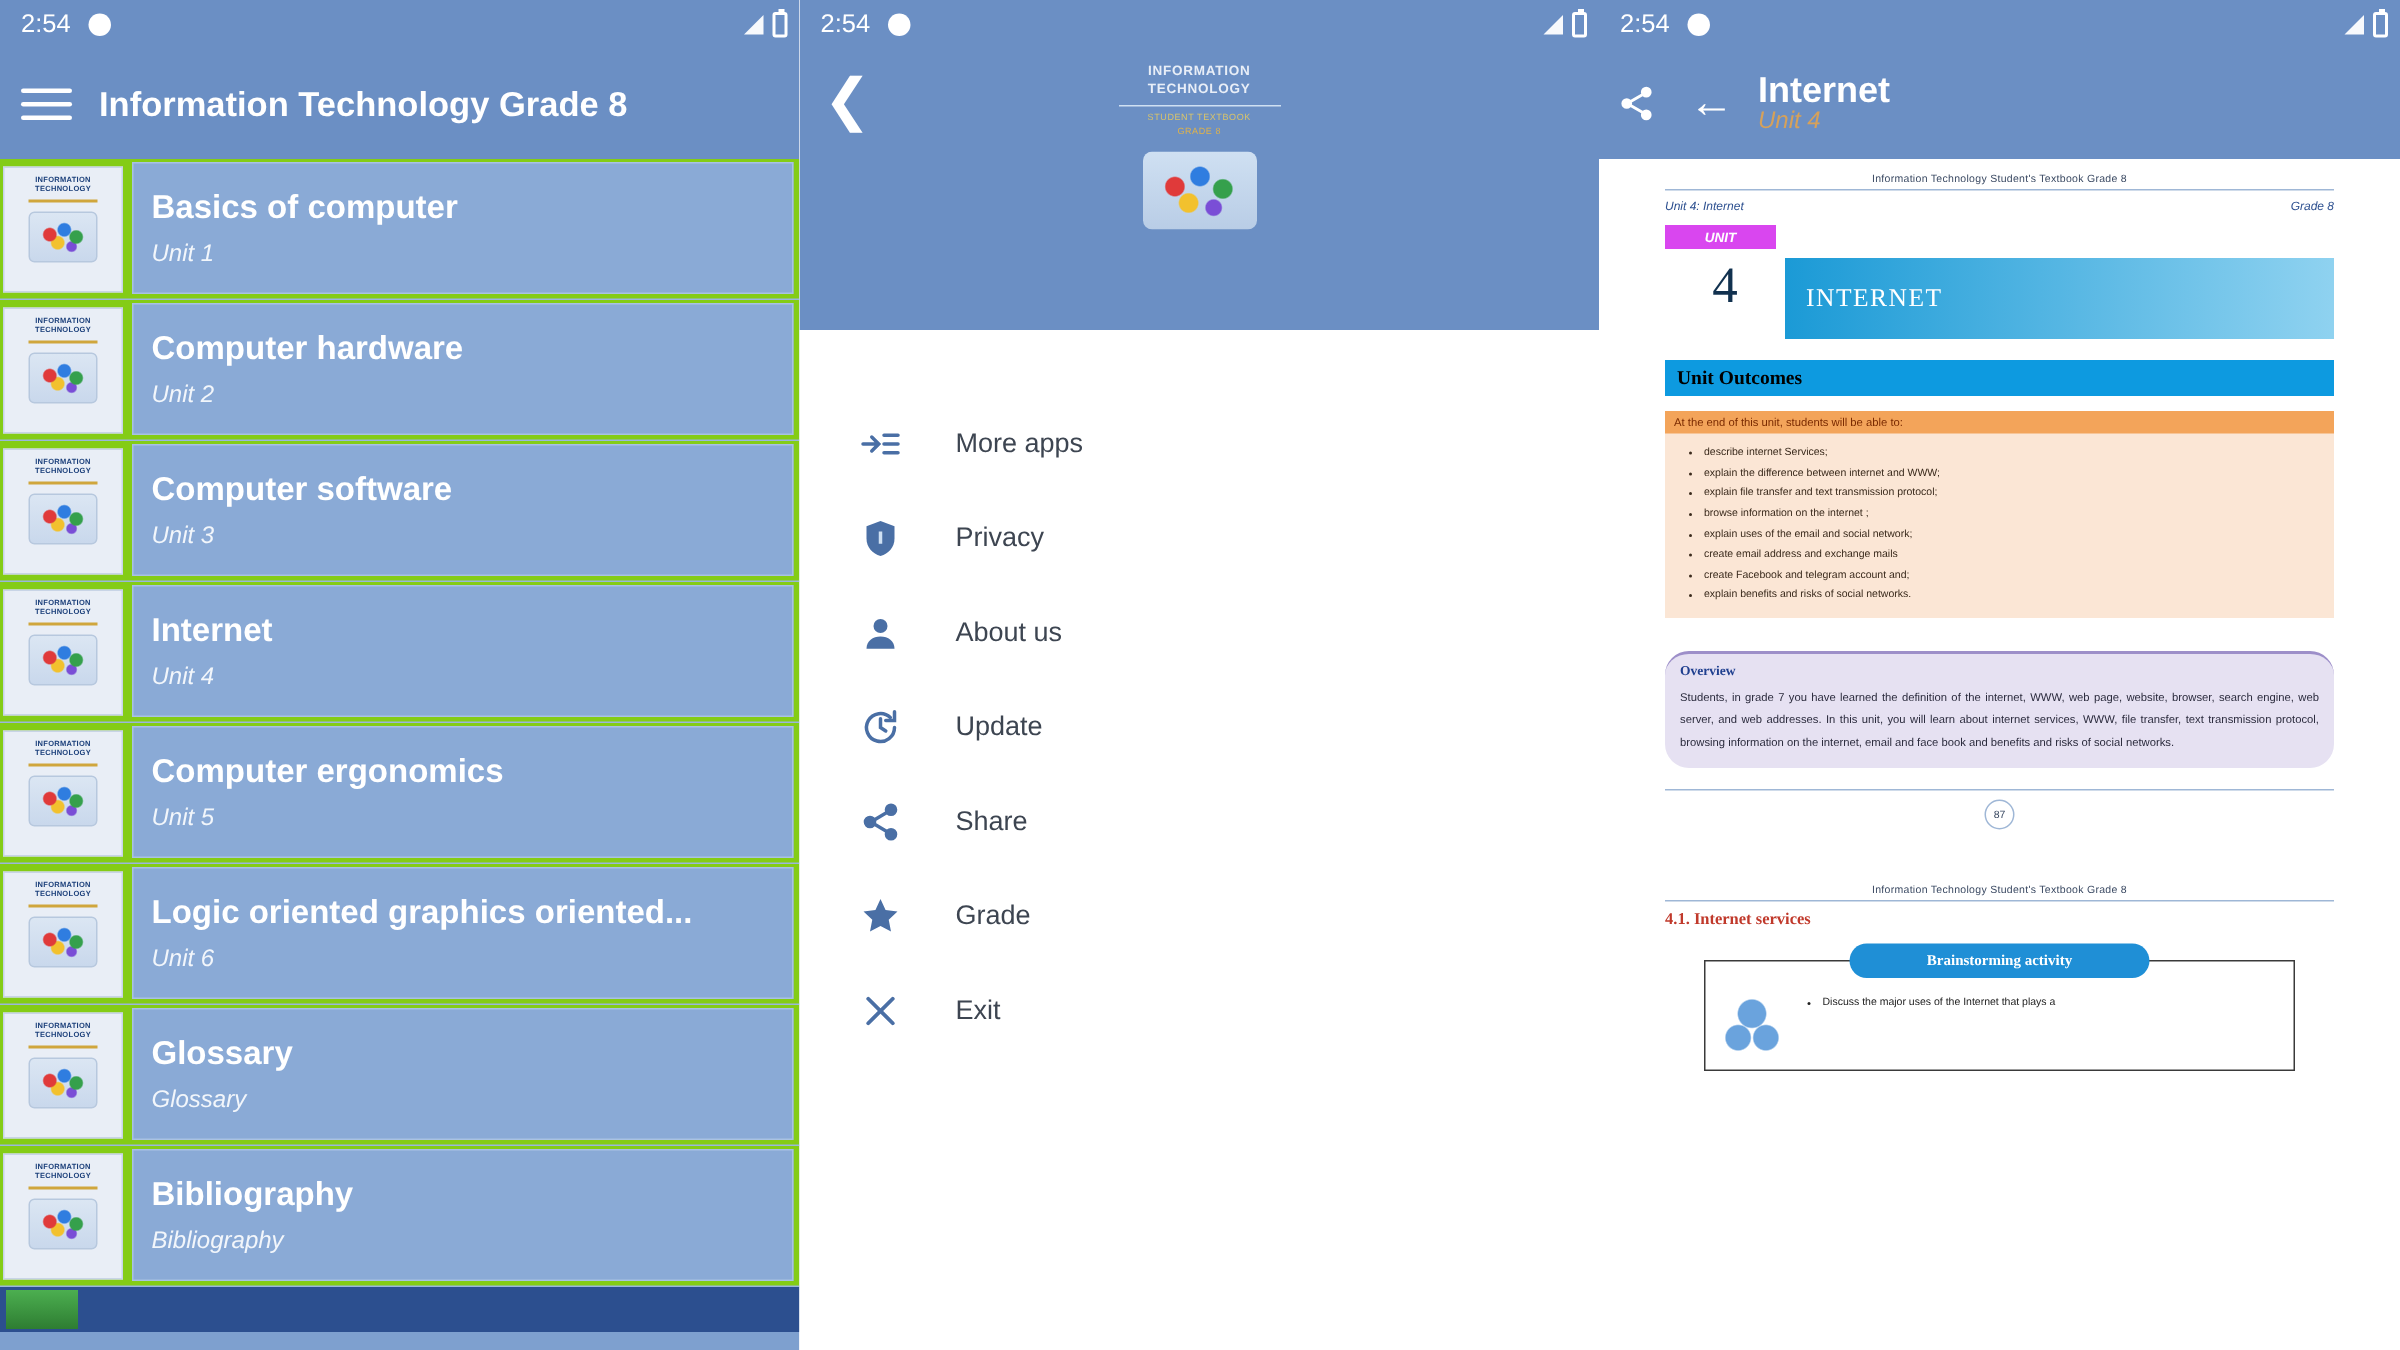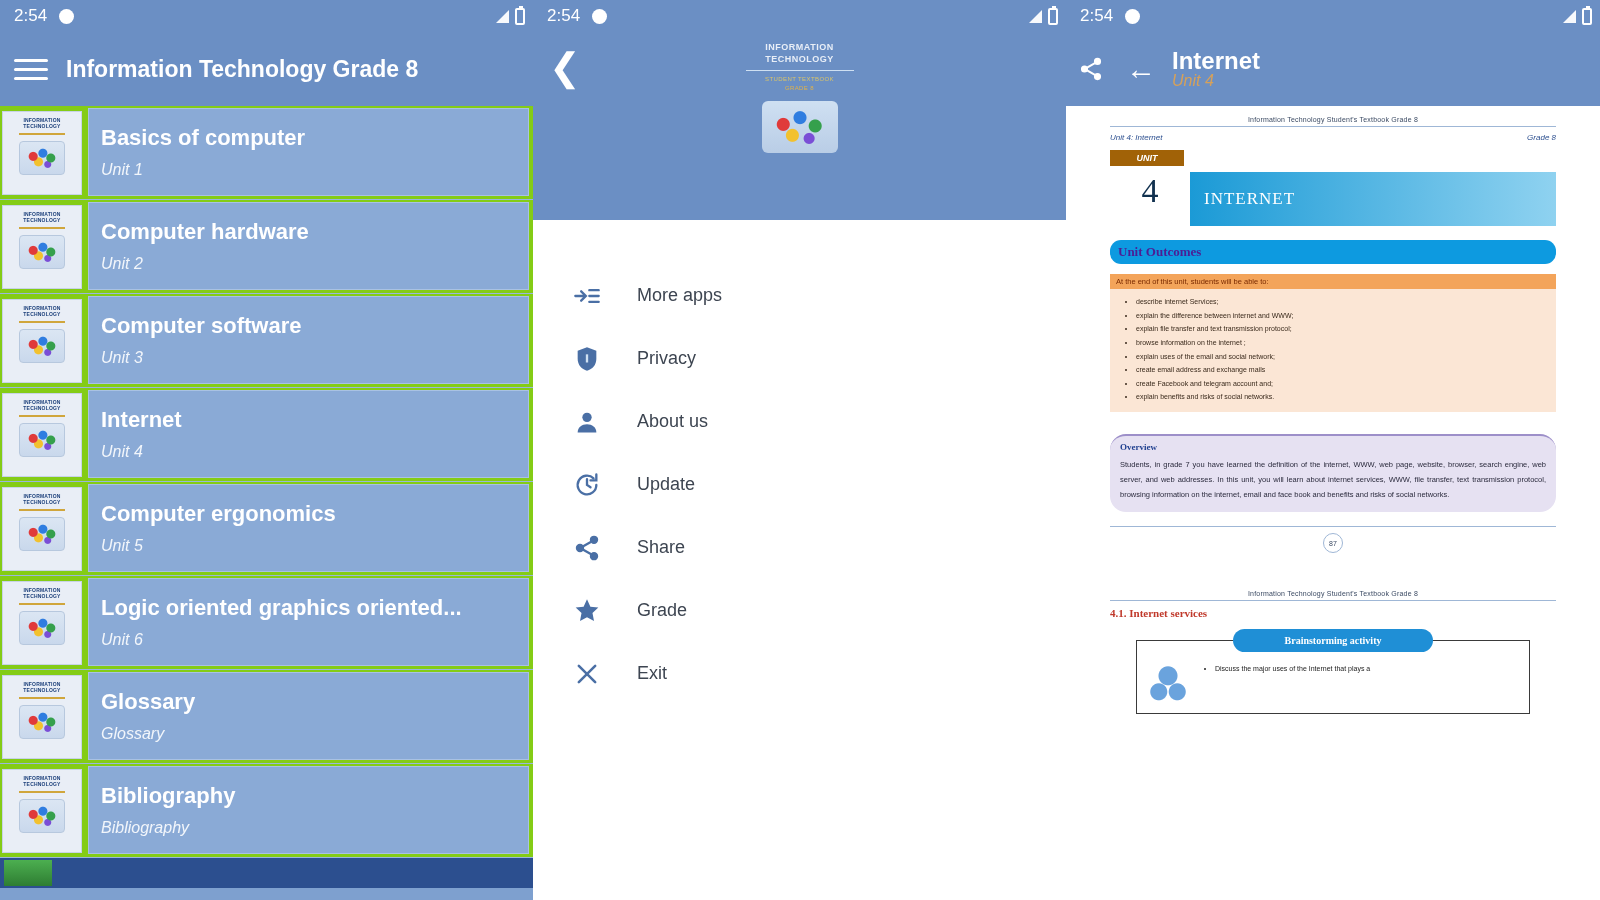--- a/index.html
+++ b/index.html
@@ -191,35 +191,34 @@
     padding: 6px 12px 10px;
   }
   .pg-head {
     font-size: 7px; color: #3b4a63; text-align:center; letter-spacing:.2px;
   }
   .pg-rule { height:1px; background:#9fb7d6; margin: 3px 0 6px; }
   .pg-meta { display:flex; justify-content:space-between; font-size: 8px; color:#2c4f8f; font-style: italic; }
   .unit-banner { display:flex; margin-top: 8px; height: 76px; }
   .unit-banner .left { width: 80px; position: relative; }
   .unit-banner .badge {
-    background:#a16207; color:#fff; font-size: 9px; font-style:italic;
+    background:#d946ef; color:#fff; font-size: 9px; font-style:italic;
     padding: 3px 0; text-align:center; width: 74px; font-weight: bold;
   }
   .unit-banner .num { font-size: 34px; color:#11314f; text-align:center; margin-top: 6px; font-family:"Liberation Serif", serif; }
   .unit-banner .right {
     flex: 1; margin-top: 22px; height: 54px;
     background: linear-gradient(90deg, #1b9ad6, #8fd2f0);
     color:#fff; display:flex; align-items:center; padding-left: 14px;
     font-family:"Liberation Serif", serif; font-size: 17px; letter-spacing: 1px;
   }
   .outcomes-bar {
-    margin-top: 14px; background:#0d9ae0; color:#4c1d95;
+    margin-top: 14px; background:#0d9ae0; color:#000000;
     font-size: 13px; font-weight: bold; padding: 4px 8px;
     font-family:"Liberation Serif", serif;
-    border-radius:11px;
   }
   .outcomes-box {
     margin-top: 10px; background:#fbe6d5; padding: 0 0 8px;
   }
   .outcomes-box .hdr {
     background:#f3a45a; color:#7a2a00; font-size: 7.5px; padding: 3px 6px; font-weight:normal;
   }
   .outcomes-box ul { margin: 6px 0 0 26px; }
   .outcomes-box li { font-size: 7px; color:#3a2a1c; line-height: 1.95; list-style: disc; }
   .overview {

